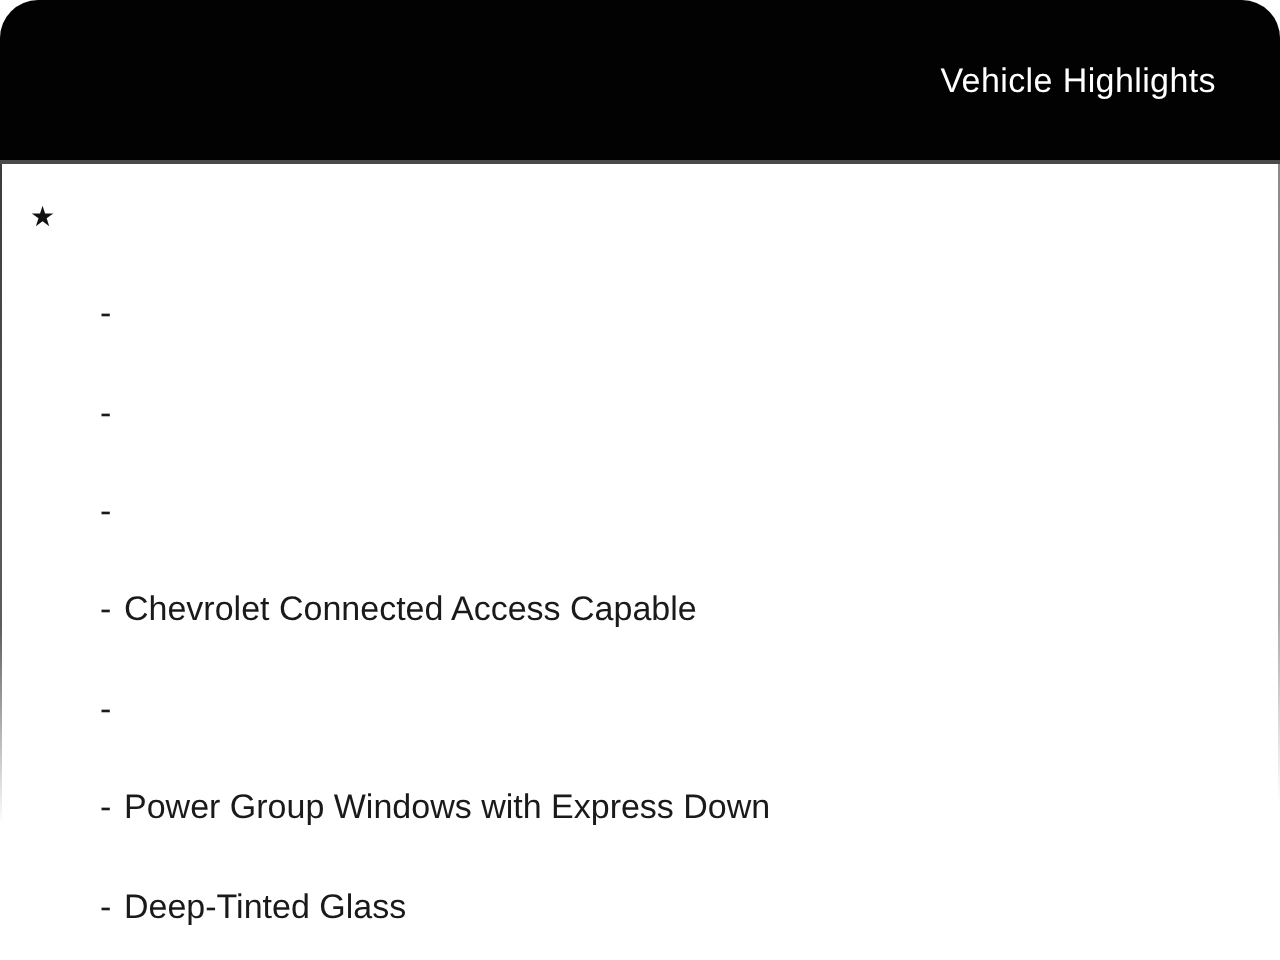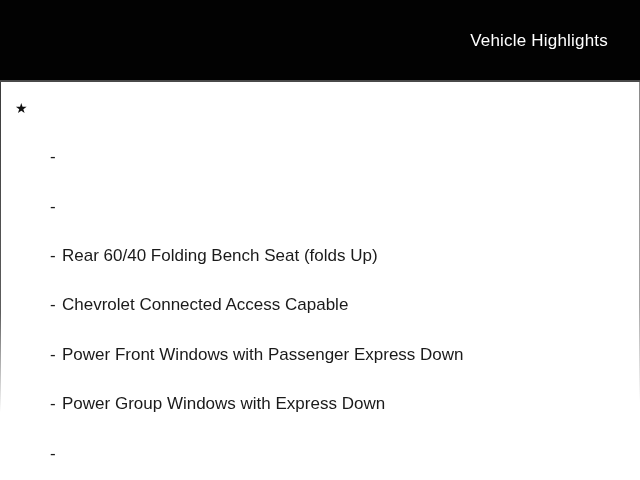--- a/index.html
+++ b/index.html
@@ -8,20 +8,21 @@
     background: #ffffff;
   }
   .page {
     position: relative;
     width: 640px;
     height: 480px;
     background: #ffffff;
     overflow: hidden;
     font-family: "Liberation Sans", "DejaVu Sans", sans-serif;
     color: #1a1a1a;
+    border-radius: 19px;
   }
   .header {
     position: absolute;
     top: 0;
     left: 0;
     width: 640px;
     height: 80px;
     background: #020202;
     border-bottom: 2px solid #4a4a4a;
     box-sizing: content-box;
@@ -111,40 +112,39 @@
     <div class="row sub">
       <span class="dash-bullet">-</span>
     </div>
 
     <div class="row sub">
       <span class="dash-bullet">-</span>
     </div>
 
     <div class="row sub">
       <span class="dash-bullet">-</span>
-      <span>Rear 60/40 Folding Bench Seat (folds Up)</span>
     </div>
 
     <div class="row sub">
       <span class="dash-bullet">-</span>
       <span>Chevrolet Connected Access Capable</span>
     </div>
 
     <div class="row sub">
       <span class="dash-bullet">-</span>
-      <span>Power Front Windows with Passenger Express Down</span>
     </div>
 
     <div class="row sub">
       <span class="dash-bullet">-</span>
       <span>Power Group Windows with Express Down</span>
     </div>
 
     <div class="row sub">
       <span class="dash-bullet">-</span>
+      <span>Deep-Tinted Glass</span>
     </div>
 
   </div>
 
   <div class="edge-line left"></div>
   <div class="edge-line right"></div>
 
 </div>
 
 </body></html>

